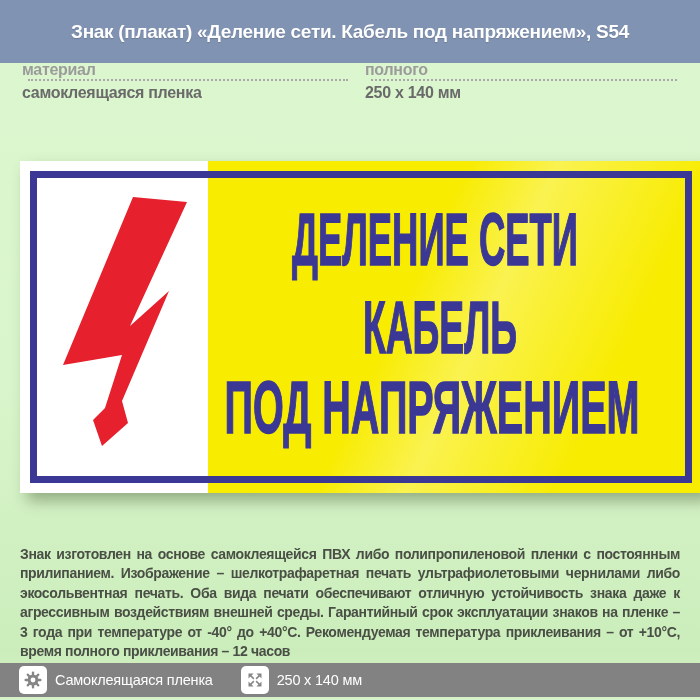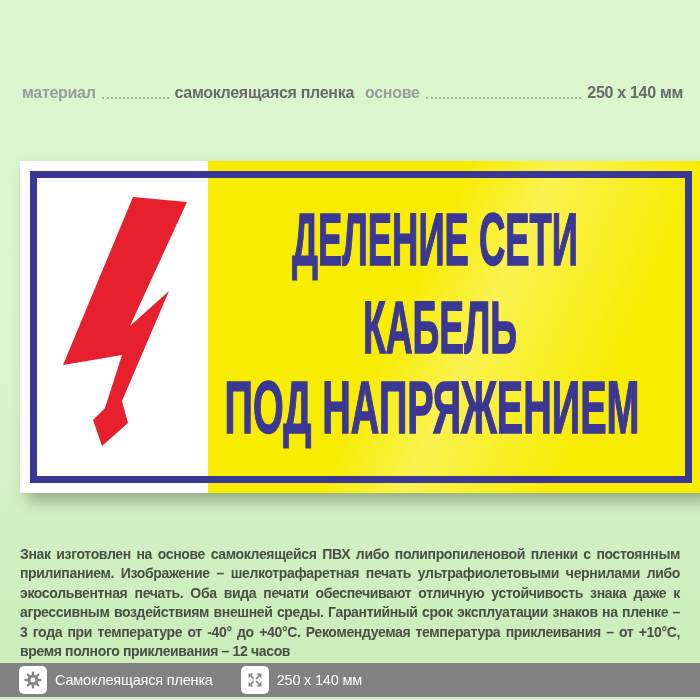--- a/index.html
+++ b/index.html
@@ -15,21 +15,21 @@
   }
   .titlebar h1{
     margin:0;color:#ffffff;font-size:19px;font-weight:700;letter-spacing:-0.3px;
     text-shadow:0 1px 1px rgba(0,0,0,0.15);white-space:nowrap;
   }
   
   .specs{
     position:absolute;left:22px;top:76px;width:661px;height:26px;
     display:flex;justify-content:space-between;align-items:flex-end;font-size:16px;letter-spacing:-0.3px;
   }
-  .spec{display:flex;}
+  .spec{display:flex;flex-direction:column;}
   .spec-material{width:332px;}
   .spec-size{width:318px;}
   .spec-label{color:#9b9b9b;font-weight:700;white-space:nowrap;}
   .leader{flex:1 1 auto;border-bottom:2px dotted #a8a8a8;margin:0 6px 3px 6px;min-width:20px;}
   .spec-value{color:#6a6a6a;font-weight:700;white-space:nowrap;}
   
   .sign{
     position:absolute;left:20px;top:161px;width:684px;height:332px;background:#ffffff;
     box-shadow:7px 8px 14px rgba(50,70,35,0.40);
   }
@@ -67,29 +67,32 @@
     display:flex;align-items:center;justify-content:center;flex:0 0 auto;
   }
   .badge-icon svg{width:20px;height:20px;display:block;}
   .badge-label{color:#ffffff;font-size:14.5px;letter-spacing:-0.2px;margin-left:8px;white-space:nowrap;}
 </style>
 </head>
 <body>
 
 <div class="page">
 
+  <header class="titlebar">
+    <h1>Знак (плакат) «Деление сети. Кабель под напряжением», S54</h1>
+  </header>
 
   <div class="specs">
     <div class="spec spec-material">
       <span class="spec-label">материал</span>
       <span class="leader"></span>
       <span class="spec-value">самоклеящаяся пленка</span>
     </div>
     <div class="spec spec-size">
-      <span class="spec-label">основе</span>
+      <span class="spec-label">полного</span>
       <span class="leader"></span>
       <span class="spec-value">250 х 140 мм</span>
     </div>
   </div>
 
   <div class="sign">
     <div class="sign-yellow"></div>
     <svg class="bolt-svg" viewBox="0 0 150 290" aria-hidden="true">
       <polygon fill="#e6202c" points="83,14 137,19 80,143 119,108 72,218 78,240 52,263 43,237 55,225 72,172 13,182"></polygon>
     </svg>

